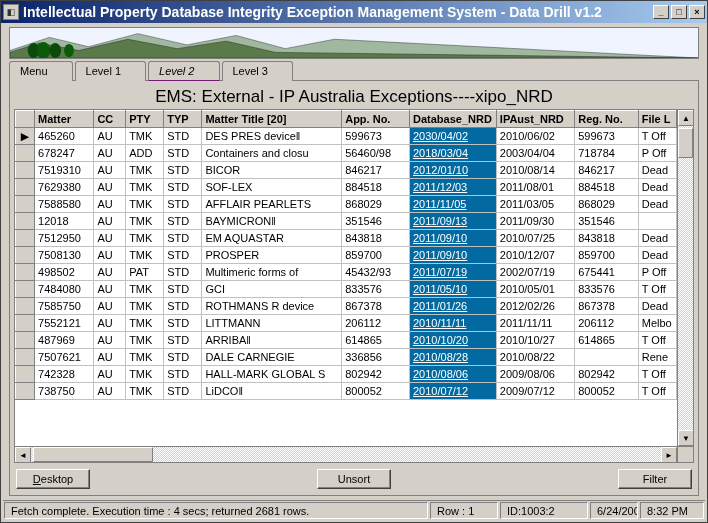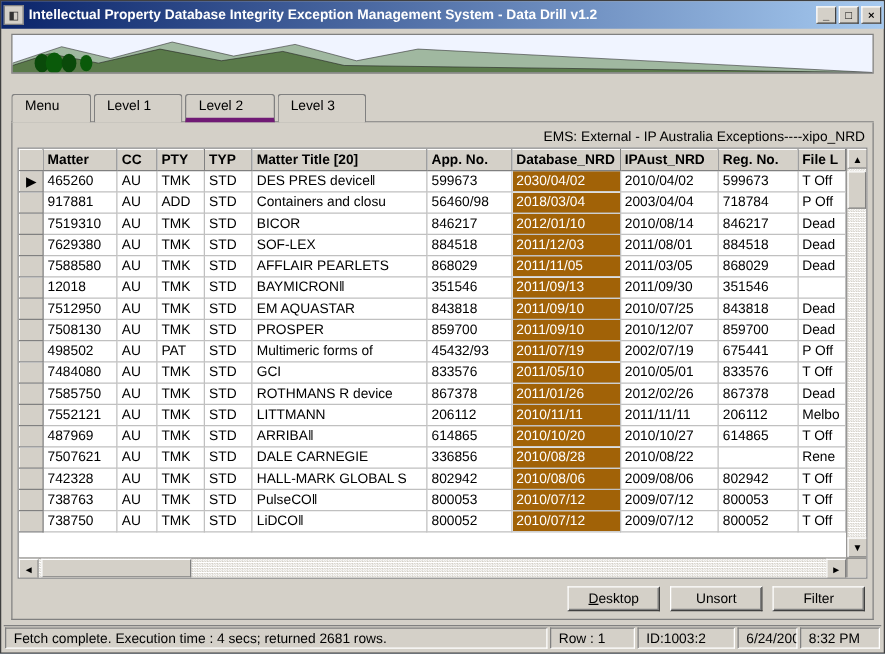--- a/index.html
+++ b/index.html
@@ -31,21 +31,21 @@
   width: 16px; height: 16px;
   background: #d4d0c8;
   border: 1px solid #808080;
   margin-right: 4px;
   display: flex;
   align-items: center;
   justify-content: center;
   font-size: 9px;
   color: #333;
 }
-.titlebar-text { flex: 1; font-weight: bold; font-size: 11px; }
+.titlebar-text { flex: 1; font-weight: bold; font-size: 14px; }
 .titlebar-buttons { display: flex; gap: 2px; }
 .titlebar-btn {
   width: 16px; height: 14px;
   background: #d4d0c8;
   border: 1px solid #fff;
   border-right-color: #404040;
   border-bottom-color: #404040;
   font-family: Arial;
   font-size: 9px;
   font-weight: bold;
@@ -59,55 +59,56 @@
   height: 32px;
   margin: 4px 8px 2px 8px;
   border: 1px solid #808080;
   background: linear-gradient(to bottom, #e8f0ff 0%, #fff 50%, #e8f0ff 100%);
   position: relative;
   overflow: hidden;
 }
 .banner svg { width: 100%; height: 100%; }
 .tabs {
   display: flex;
-  margin: 14px 8px 0 8px;
+  margin: 0 8px 0 8px;
   border-bottom: 1px solid #808080;
 }
 .tab {
   padding: 3px 24px 3px 10px;
   border: 1px solid #808080;
   border-bottom: none;
   background: #d4d0c8;
   margin-right: 2px;
   margin-bottom: -1px;
   cursor: pointer;
   border-top-left-radius: 3px;
   border-top-right-radius: 3px;
   position: relative;
 }
 .tab.active {
   background: #d4d0c8;
-  border-bottom: 4px solid #701a75;
+  border-bottom: 1px solid #701a75;
   font-weight: normal;
+  font-style: italic;
 }
 .content-frame {
   margin: 0 8px 4px 8px;
   border: 1px solid #808080;
   border-top: none;
   flex: 1;
   background: #d4d0c8;
   padding: 4px;
   display: flex;
   flex-direction: column;
   overflow: hidden;
 }
 .grid-title {
-  text-align: right;
+  text-align: center;
   padding: 2px;
-  font-size: 11px;
+  font-size: 17px;
 }
 .grid-wrap {
   flex: 1;
   border: 1px solid #808080;
   background: #fff;
   overflow: hidden;
   position: relative;
 }
 .grid-scroll {
   position: absolute;
@@ -139,22 +140,23 @@
 }
 .grid .rowhdr {
   background: #d4d0c8;
   border: 1px solid #fff;
   border-right-color: #808080;
   border-bottom-color: #808080;
   width: 18px;
   text-align: center;
 }
 .grid td.dbcol {
-  background: #a16207;
+  background: #0369a1;
   color: #fff;
+  text-decoration: underline;
 }
 .vscroll {
   position: absolute;
   top: 0; right: 0; bottom: 16px;
   width: 16px;
   background: #d4d0c8;
   border-left: 1px solid #808080;
   display: flex;
   flex-direction: column;
 }
@@ -178,22 +180,22 @@
   justify-content: center;
   cursor: pointer;
 }
 .sb-track { flex: 1; background: repeating-conic-gradient(#d4d0c8 0 25%, #fff 0 50%) 0 0/2px 2px; position: relative; }
 .sb-thumb { position: absolute; background: #d4d0c8; border: 1px solid #fff; border-right-color:#808080; border-bottom-color:#808080; }
 .vscroll .sb-thumb { left:0; right:0; top: 2px; height: 30px; }
 .hscroll .sb-thumb { top:0; bottom:0; left: 2px; width: 120px; }
 .corner { position:absolute; right:0; bottom:0; width:16px; height:16px; background:#d4d0c8; border-left:1px solid #808080; border-top:1px solid #808080;}
 .buttons-row {
   display: flex;
-  justify-content: flex-end;
-  gap: 8px;
+  justify-content: space-between;
+  gap: 24px;
   padding: 6px 2px 2px 2px;
 }
 .btn {
   min-width: 74px;
   padding: 3px 10px;
   background: #d4d0c8;
   border: 1px solid #fff;
   border-right-color: #404040;
   border-bottom-color: #404040;
   box-shadow: inset -1px -1px 0 #808080, inset 1px 1px 0 #d4d0c8;
@@ -301,27 +303,27 @@
           <tbody id="grid-body">
               <tr>
                 <td class="rowhdr">▶</td>
                 <td>465260</td>
                 <td>AU</td>
                 <td>TMK</td>
                 <td>STD</td>
                 <td>DES PRES device‖</td>
                 <td>599673</td>
                 <td class="dbcol">2030/04/02</td>
-                <td>2010/04/02</td>
+                <td>2010/06/02</td>
                 <td>599673</td>
                 <td>T Off</td>
               </tr>
               <tr>
                 <td class="rowhdr"></td>
-                <td>917881</td>
+                <td>678247</td>
                 <td>AU</td>
                 <td>ADD</td>
                 <td>STD</td>
                 <td>Containers and closu</td>
                 <td>56460/98</td>
                 <td class="dbcol">2018/03/04</td>
                 <td>2003/04/04</td>
                 <td>718784</td>
                 <td>P Off</td>
               </tr>
@@ -485,33 +487,20 @@
                 <td class="rowhdr"></td>
                 <td>742328</td>
                 <td>AU</td>
                 <td>TMK</td>
                 <td>STD</td>
                 <td>HALL-MARK GLOBAL S</td>
                 <td>802942</td>
                 <td class="dbcol">2010/08/06</td>
                 <td>2009/08/06</td>
                 <td>802942</td>
-                <td>T Off</td>
-              </tr>
-              <tr>
-                <td class="rowhdr"></td>
-                <td>738763</td>
-                <td>AU</td>
-                <td>TMK</td>
-                <td>STD</td>
-                <td>PulseCO‖</td>
-                <td>800053</td>
-                <td class="dbcol">2010/07/12</td>
-                <td>2009/07/12</td>
-                <td>800053</td>
                 <td>T Off</td>
               </tr>
               <tr>
                 <td class="rowhdr"></td>
                 <td>738750</td>
                 <td>AU</td>
                 <td>TMK</td>
                 <td>STD</td>
                 <td>LiDCO‖</td>
                 <td>800052</td>
@@ -542,17 +531,17 @@
     <div class="buttons-row">
       <div class="btn"><span><u>D</u>esktop</span></div>
       <div class="btn"><span>Unsort</span></div>
       <div class="btn"><span>Filter</span></div>
     </div>
   </div>
 
   <div class="statusbar">
     <div class="status-cell" style="flex:1">Fetch complete.  Execution time : 4 secs; returned 2681 rows.</div>
     <div class="status-cell" style="width:68px">Row : 1</div>
-    <div class="status-cell" style="width:78px">ID:1003:2</div>
+    <div class="status-cell" style="width:88px">ID:1003:2</div>
     <div class="status-cell" style="width:48px">6/24/2002</div>
     <div class="status-cell" style="width:64px">8:32 PM</div>
   </div>
 </div>
 
 </body></html>

